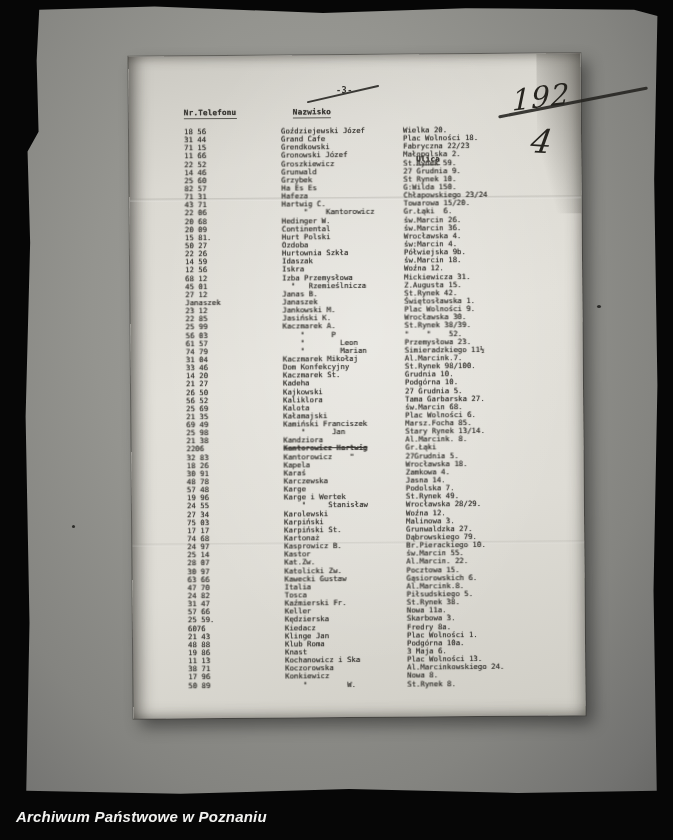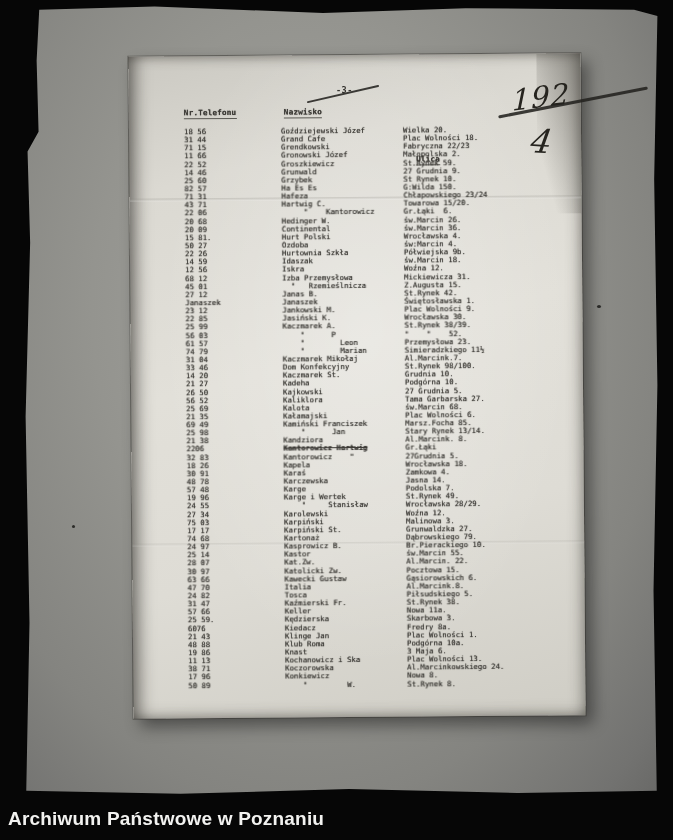--- a/index.html
+++ b/index.html
@@ -35,42 +35,42 @@
   .corner-shade{
     position:absolute;right:0;top:0;width:44px;height:160px;
     background:linear-gradient(255deg, rgba(66,64,58,.55) 0%, rgba(66,64,58,.18) 52%, rgba(66,64,58,0) 78%);
   }
   .crease{position:absolute;left:0;width:100%;height:3px;
     background:linear-gradient(180deg,rgba(120,118,110,.25),rgba(255,255,255,.22));}
   
   .type{color:#3b3935;text-shadow:0 0 .7px rgba(59,57,53,.85);}
   .col-headers{position:absolute;left:0;top:52px;width:100%;font-size:7.6px;font-weight:bold;letter-spacing:.2px;}
   .col-headers span{position:absolute;border-bottom:1px solid rgba(59,57,53,.8);padding-bottom:1px;white-space:pre;}
-  .ch-phone{left:55px;} .ch-name{left:155px;} .ch-street{left:287px;margin-top:48px;}
+  .ch-phone{left:55px;} .ch-name{left:164px;} .ch-street{left:287px;margin-top:48px;}
   .rows{position:absolute;left:55px;top:72px;width:392px;font-size:7.35px;filter:blur(.14px);}
   .row{display:flex;height:8.15px;line-height:8.15px;}
   .cell{white-space:pre;overflow:visible;}
   .phone-cell{width:97px;flex:none;}
   .name-cell{width:122px;flex:none;}
   .street-cell{flex:1;}
   .struck .name-cell{text-decoration:line-through;text-decoration-thickness:1.4px;font-weight:bold;}
   
   .page-num{position:absolute;left:336px;top:85px;font-size:8.5px;font-weight:bold;color:#34322e;letter-spacing:.5px;}
   .stroke{position:absolute;background:#23221f;border-radius:2px;opacity:.88;}
   .stroke-pagenum{left:306px;top:93px;width:74px;height:2.2px;transform:rotate(-13deg);}
   .stroke-old{left:497px;top:101px;width:152px;height:2.6px;transform:rotate(-11deg);}
   
   .hand{position:absolute;font-family:"DejaVu Serif",serif;font-style:italic;color:#26241f;}
   .hand-old{left:512px;top:80px;font-size:29px;transform:rotate(-7deg) skewX(-8deg);letter-spacing:1px;}
   .hand-new{left:531px;top:122px;font-size:33px;transform:rotate(3deg) skewX(-6deg);}
   
   .caption{
-    position:absolute;left:8px;top:808px;
+    position:absolute;left:16px;top:808px;
     font-family:"Liberation Sans","DejaVu Sans",sans-serif;
-    font-size:19px;font-weight:bold;color:#f2f2f0;letter-spacing:.2px;
+    font-size:15px;font-weight:bold;color:#f2f2f0;letter-spacing:.2px;font-style:italic;
   }
 </style>
 </head>
 <body>
 
 <div class="stage">
 
   <div class="photo">
     <span class="speck" style="left:120px;top:370px;width:4px;height:3px;"></span>
     <span class="speck" style="left:60px;top:520px;width:3px;height:3px;"></span>

